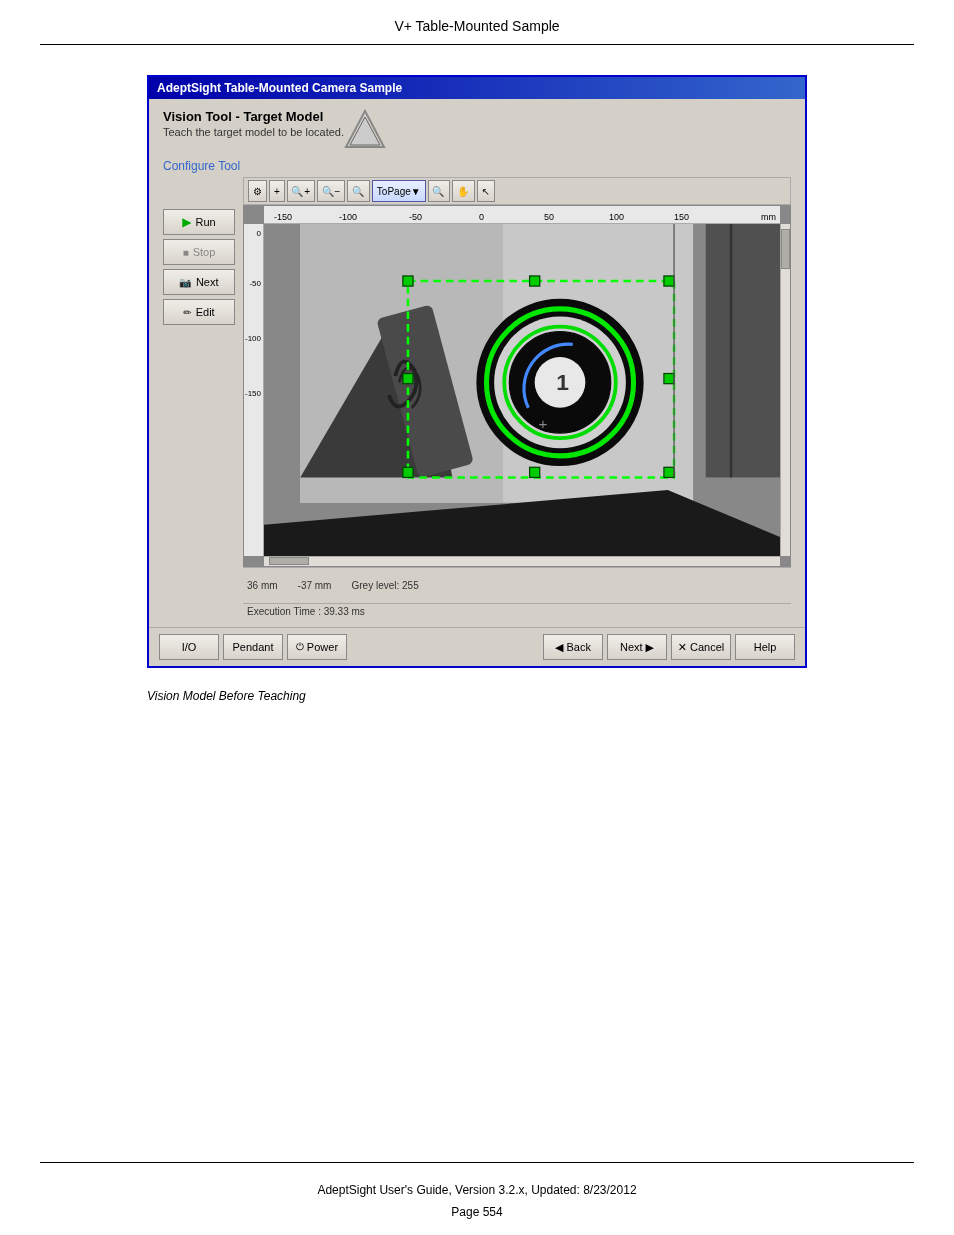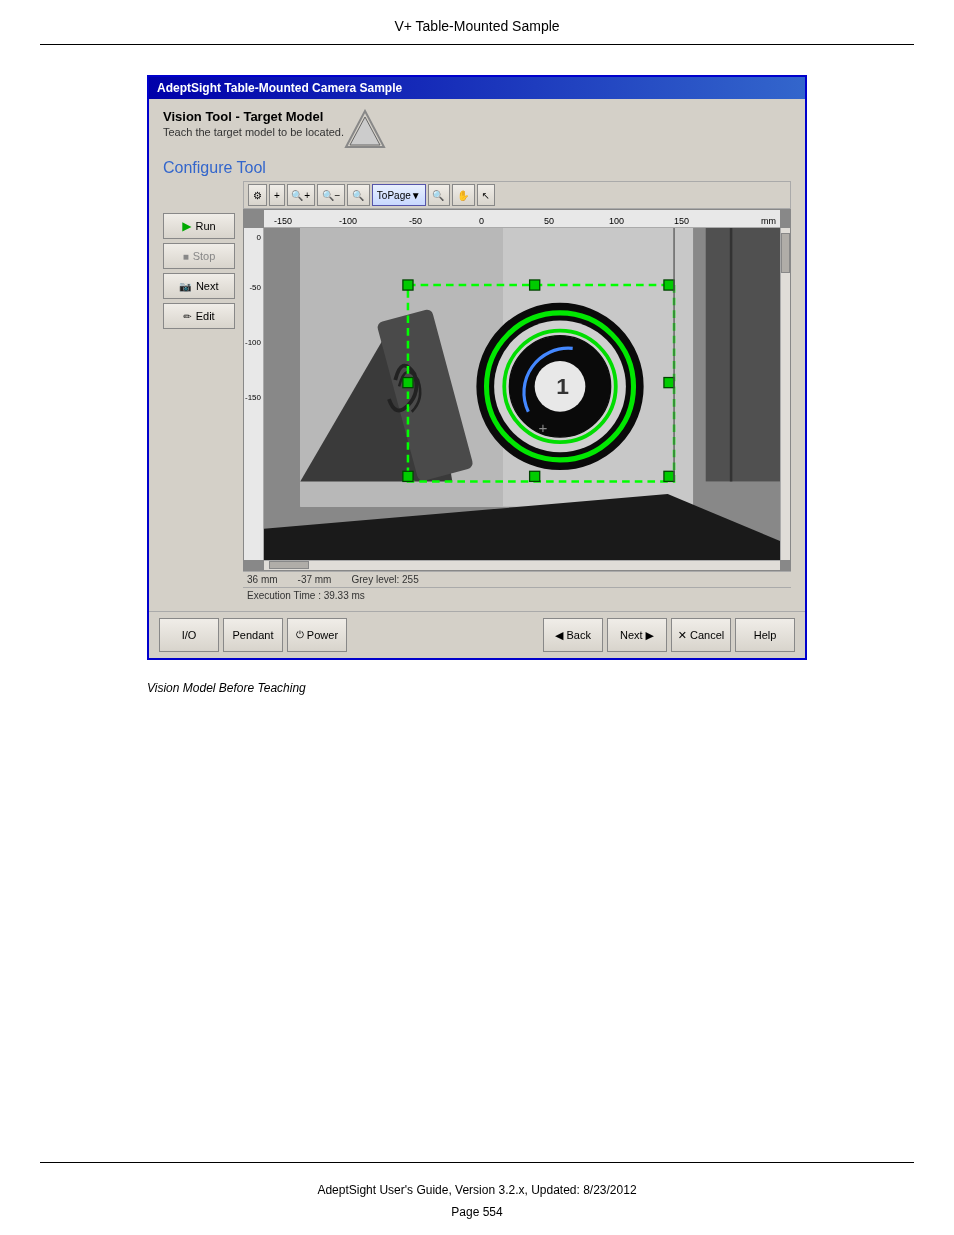--- a/index.html
+++ b/index.html
@@ -73,21 +73,21 @@
 
     .dialog-subtitle {
       font-size: 11px;
       color: #333;
       margin-top: 2px;
     }
 
     
     .configure-tool-label {
       color: #3366cc;
-      font-size: 16px;
+      font-size: 12px;
       margin: 8px 0 4px 0;
     }
 
     
     .tool-area {
       display: flex;
       flex-direction: row;
       gap: 8px;
     }
 
@@ -231,21 +231,21 @@
       background: #b0ada8;
       border: 1px solid #888;
     }
 
     
     .status-bar {
       display: flex;
       gap: 20px;
       font-size: 10px;
       color: #333;
-      padding: 2px 4px;
+      padding: 12px 4px;
       background: #d4d0c8;
       border-top: 1px solid #aaa;
     }
 
     .execution-bar {
       font-size: 10px;
       color: #333;
       padding: 2px 4px;
       background: #d4d0c8;
       border-top: 1px solid #aaa;
@@ -274,21 +274,21 @@
     .footer-btn {
       display: flex;
       align-items: center;
       justify-content: center;
       gap: 3px;
       padding: 3px 0;
       font-size: 11px;
       border: 1px solid #888;
       background: linear-gradient(to bottom, #f0ede8, #d8d4cc);
       cursor: pointer;
-      height: 34px;
+      height: 26px;
       min-width: 60px;
     }
 
     .footer-btn-nav {
       background: linear-gradient(to bottom, #f0ede8, #d8d4cc);
     }
 
     
     .caption {
       font-style: italic;

